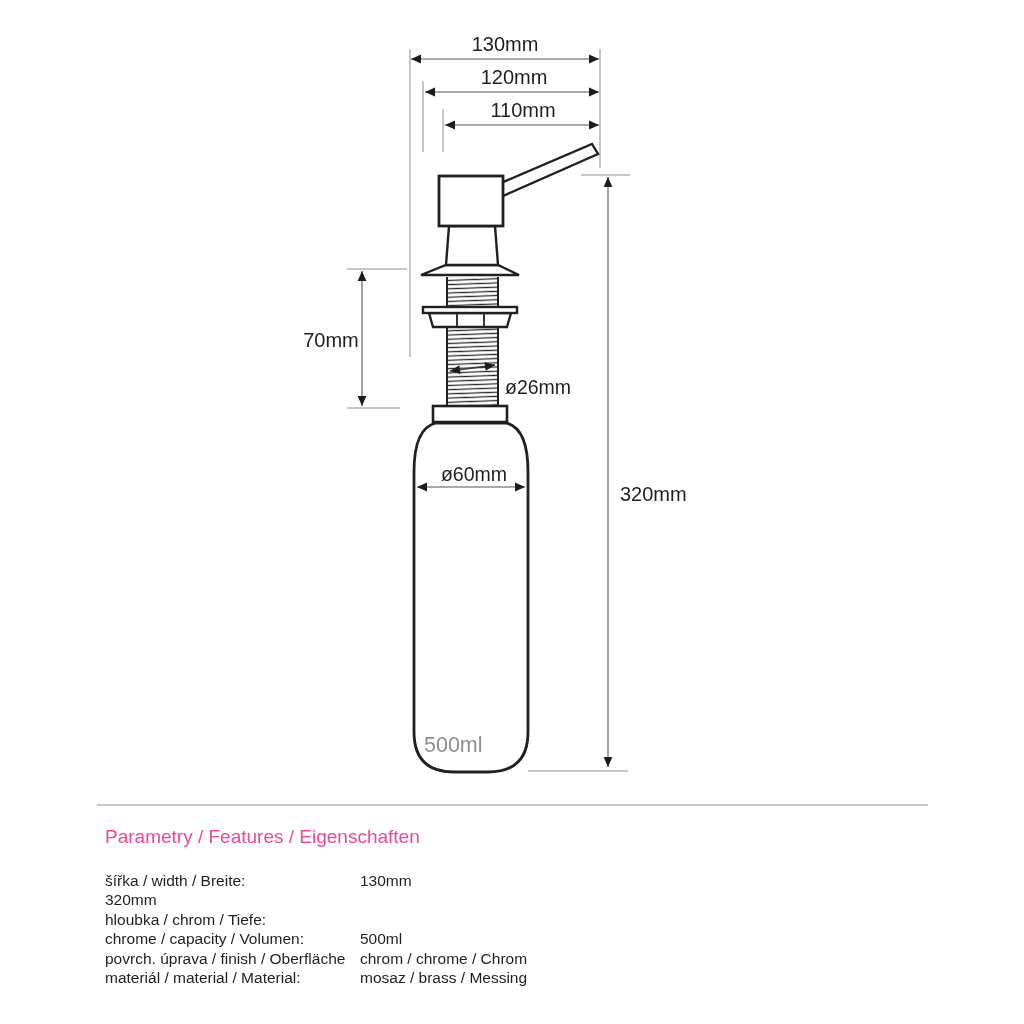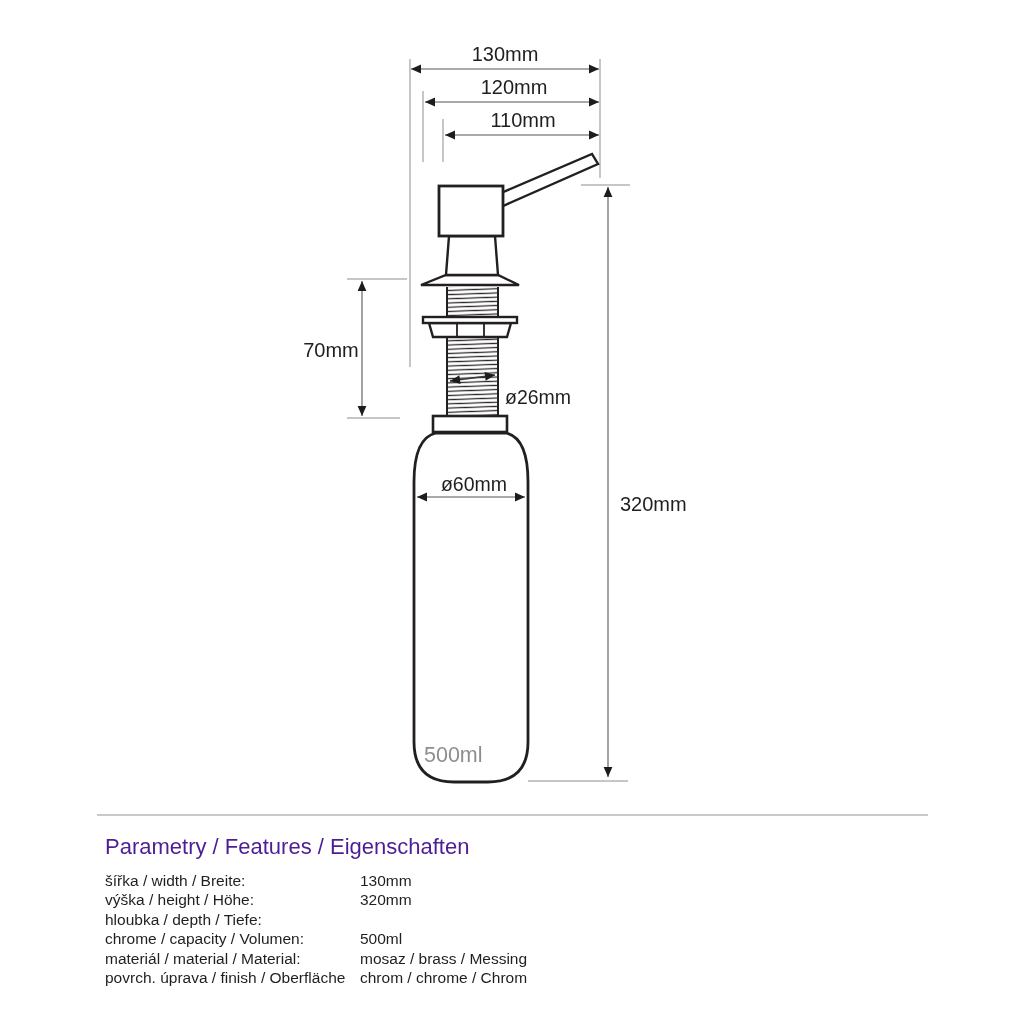--- a/index.html
+++ b/index.html
@@ -1,25 +1,25 @@
 <!DOCTYPE html>
 <html><head>
 <meta charset="utf-8">
 <style>
   html,body{margin:0;padding:0;background:#ffffff;}
   body{width:1024px;height:1024px;position:relative;font-family:"Liberation Sans","DejaVu Sans",sans-serif;}
-  .stage{position:absolute;left:0;top:14px;width:1024px;height:797px;}
+  .stage{position:absolute;left:0;top:4px;width:1024px;height:797px;}
   svg text{font-family:"Liberation Sans","DejaVu Sans",sans-serif;}
   .dim-text{font-size:20px;fill:#1f1f1f;}
   .dim-text-sm{font-size:19.5px;fill:#1f1f1f;}
   .cap-text{font-size:21.5px;fill:#8e8e8e;}
   .spec{position:absolute;left:97px;top:800px;width:831px;color:#1f1f1f;}
   .divider{height:2px;background:#c9c9c9;margin:0;}
-  .spec h2{font-weight:400;font-size:22px;line-height:21px;color:#4c1d95;margin:20px 0 8px 8px;}
-  .rows{margin:14px 0 0 8px;}
+  .spec h2{font-weight:400;font-size:19px;line-height:21px;color:#ec4899;margin:20px 0 8px 8px;}
+  .rows{margin:24px 0 0 8px;}
   .row{display:flex;font-size:15.5px;line-height:19.4px;}
   .row .lbl{width:255px;flex:0 0 255px;}
   .row .val{flex:1;}
 </style>
 </head>
 <body>
 
 <div class="stage">
 
   <svg width="1024" height="1024" viewBox="0 0 1024 1024">
@@ -94,34 +94,33 @@
   
   <div class="spec">
     <div class="divider"></div>
     <h2>Parametry / Features / Eigenschaften</h2>
     <div class="rows">
       <div class="row">
         <span class="lbl">šířka / width /  Breite:</span>
         <span class="val">130mm</span>
       </div>
       <div class="row">
-        <span class="lbl">výška / height / Höhe:</span>
         <span class="val">320mm</span>
       </div>
       <div class="row">
-        <span class="lbl">hloubka / depth /  Tiefe:</span>
+        <span class="lbl">hloubka / chrom /  Tiefe:</span>
       </div>
       <div class="row">
         <span class="lbl">chrome / capacity  / Volumen:</span>
         <span class="val">500ml</span>
       </div>
       <div class="row">
+        <span class="lbl">povrch. úprava / finish /  Oberfläche</span>
+        <span class="val">chrom / chrome / Chrom</span>
+      </div>
+      <div class="row">
         <span class="lbl">materiál / material  / Material:</span>
         <span class="val">mosaz / brass / Messing</span>
-      </div>
-      <div class="row">
-        <span class="lbl">povrch. úprava / finish /  Oberfläche</span>
-        <span class="val">chrom / chrome / Chrom</span>
       </div>
     </div>
   </div>
 
 </div>
 
 </body></html>

